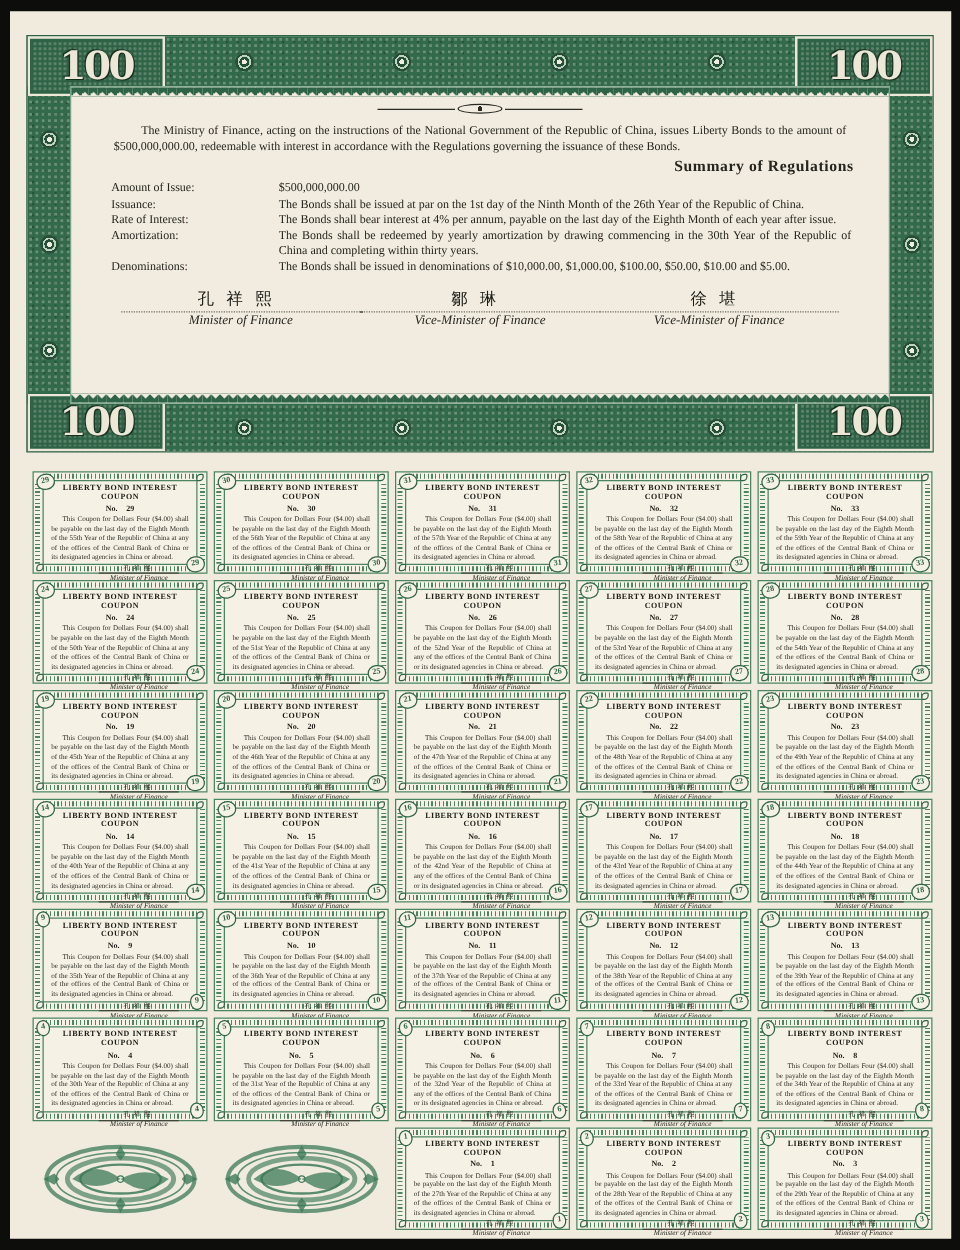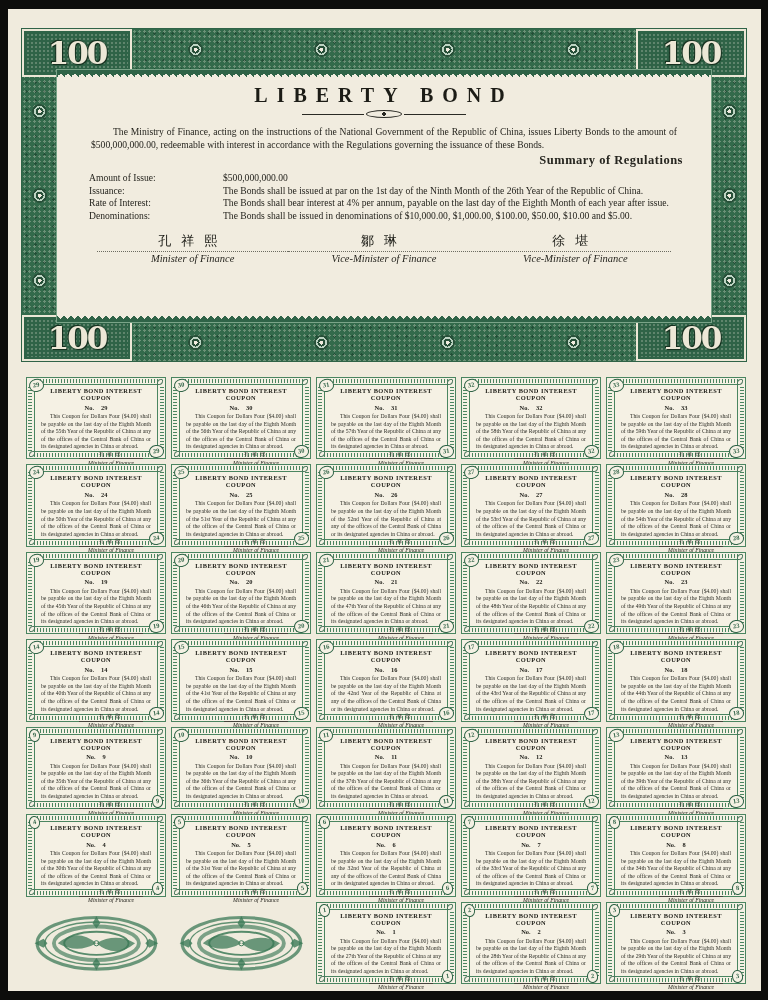--- a/index.html
+++ b/index.html
@@ -121,21 +121,20 @@
     </div>
     <div class="corner-100 c-tl">100</div>
     <div class="corner-100 c-tr">100</div>
     <div class="corner-100 c-bl">100</div>
     <div class="corner-100 c-br">100</div>
 
     <div class="cert-inner">
       <div class="zz zz-top"></div>
       <div class="zz zz-bottom"></div>
       <div class="cert-content">
-        <div class="cert-title">LIBERTY BOND</div>
         <div class="title-divider">
           <span class="ln"></span>
             <span class="lens"></span>
             <span class="ln"></span>
         </div>
         <div class="cert-intro">The Ministry of Finance, acting on the instructions of the National Government of the Republic of China, issues Liberty Bonds to the amount of $500,000,000.00, redeemable with interest in accordance with the Regulations governing the issuance of these Bonds.</div>
         <div class="summary-heading">Summary of Regulations</div>
         <div class="regs">
           <div class="reg-row">
             <span class="reg-label">Amount of Issue:</span>
@@ -143,20 +142,24 @@
           </div>
           <div class="reg-row">
             <span class="reg-label">Issuance:</span>
             <span class="reg-text">The Bonds shall be issued at par on the 1st day of the Ninth Month of the 26th Year of the Republic of China.</span>
           </div>
           <div class="reg-row">
             <span class="reg-label">Rate of Interest:</span>
             <span class="reg-text">The Bonds shall bear interest at 4% per annum, payable on the last day of the Eighth Month of each year after issue.</span>
           </div>
           <div class="reg-row">
+            <span class="reg-label">Amortization:</span>
+            <span class="reg-text">The Bonds shall be redeemed by yearly amortization by drawing commencing in the 30th Year of the Republic of China and completing within thirty years.</span>
+          </div>
+          <div class="reg-row">
             <span class="reg-label">Denominations:</span>
             <span class="reg-text">The Bonds shall be issued in denominations of $10,000.00, $1,000.00, $100.00, $50.00, $10.00 and $5.00.</span>
           </div>
         </div>
         <div class="sigs">
           <div class="sig">
             <div class="sig-name">孔祥熙</div>
             <div class="sig-title">Minister of Finance</div>
           </div>
           <div class="sig">

